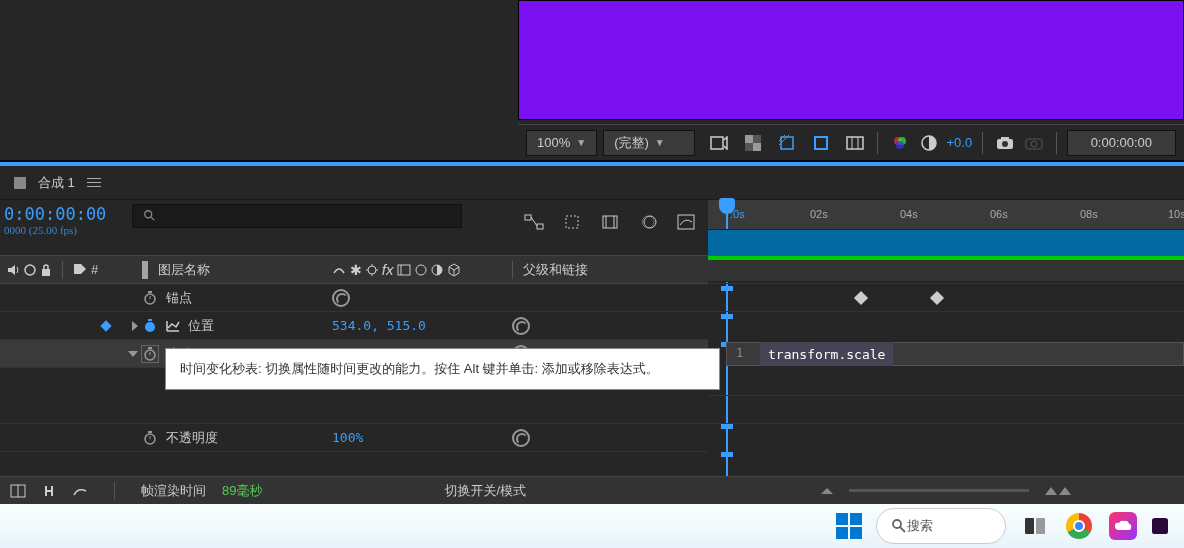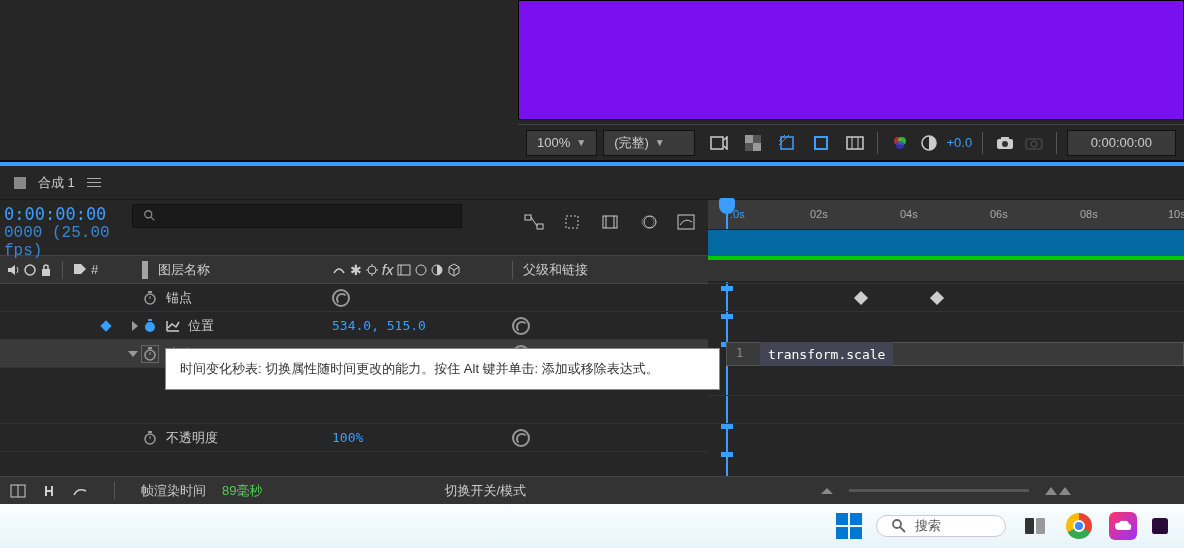--- a/index.html
+++ b/index.html
@@ -17,21 +17,21 @@
 .divider-h{height:6px;background:#3a9eff;position:relative}
 .divider-h::before{content:"";position:absolute;top:0;left:0;right:0;height:2px;background:#0a0a0a}
 .comp-header{height:34px;background:#262626;border-bottom:1px solid #1a1a1a;display:flex;align-items:center;gap:12px;padding-left:14px}
 .comp-header .sq{width:12px;height:12px;background:#888}
 .timeline-area{display:flex;height:280px}
 .left-panel{width:708px;background:#262626;display:flex;flex-direction:column;position:relative}
 .right-panel{width:476px;background:#0369a1}
 .top-controls{height:56px;display:flex;border-bottom:1px solid #444}
 .time-block{width:132px;padding:4px 0 0 4px}
 .timecode{color:#3a9eff;font-size:17px;font-family:monospace}
-.sub-time{color:#3a9eff;font-size:16px;opacity:.8;font-family:Liberation Mono, monospace}
+.sub-time{color:#3a9eff;font-size:11px;opacity:.8;font-family:Liberation Serif, serif}
 .search-block{flex:1;display:flex;align-items:flex-start;padding-top:4px;gap:16px}
 .search-input{background:#1a1a1a;border:1px solid #111;width:330px;height:24px;display:flex;align-items:center;padding:0 10px}
 .search-input svg{width:14px;height:14px}
 .tool-icons{margin-left:auto;display:flex;gap:14px;align-items:center;padding-right:10px;padding-top:6px}
 .col-header{height:28px;background:#333;display:flex;align-items:center;border-bottom:1px solid #444}
 .ch-left{display:flex;align-items:center;gap:4px;padding-left:6px;width:142px}
 .ch-name{width:190px;border-left:6px solid #a3a3a3;padding-left:10px}
 .ch-switches{display:flex;gap:4px;align-items:center;width:180px}
 .ch-parent{border-left:1px solid #555;padding-left:10px}
 .row{height:28px;display:flex;align-items:center;border-bottom:1px solid #333}
@@ -64,21 +64,21 @@
 .bottom-bar{position:absolute;bottom:44px;left:0;right:0;height:28px;background:#333;display:flex;align-items:center;border-top:1px solid #444}
 .bb-left{display:flex;gap:16px;padding-left:10px;align-items:center}
 .bb-switch{margin-left:auto;padding:0 20px}
 .scroll-ctrl{width:476px;margin-left:auto;display:flex;align-items:center;justify-content:center;gap:16px}
 .sc-line{width:180px;height:3px;background:#555;position:relative}
 .sc-hill{display:flex;gap:2px}
 .tri{width:0;height:0;border-left:6px solid transparent;border-right:6px solid transparent;border-bottom:8px solid #888}
 .taskbar{position:absolute;bottom:0;left:0;right:0;height:44px;background:linear-gradient(#fafeff,#e8f4fa);display:flex;align-items:center;justify-content:flex-end;gap:14px;padding:0 16px}
 .win-logo{width:26px;height:26px;display:grid;grid-template-columns:1fr 1fr;grid-template-rows:1fr 1fr;gap:2px}
 .win-logo div{background:#0078d4}
-.search-pill{background:#fff;border:1px solid #ccc;border-radius:18px;height:22px;width:130px;display:flex;align-items:center;gap:8px;padding:0 14px;color:#666}
+.search-pill{background:#fff;border:1px solid #ccc;border-radius:18px;height:36px;width:130px;display:flex;align-items:center;gap:0;padding:0 14px;color:#666}
 .tb-icon{width:30px;height:30px;border-radius:6px;display:flex;align-items:center;justify-content:center}
 .chrome-ball{width:26px;height:26px;border-radius:50%;background:conic-gradient(#ea4335 0 120deg,#34a853 120deg 240deg,#fbbc05 240deg 360deg);position:relative}
 .chrome-ball::after{content:"";position:absolute;inset:7px;background:#4285f4;border-radius:50%;border:2px solid #fff}
 .cc-tile{width:28px;height:28px;border-radius:6px;background:linear-gradient(135deg,#ff3366,#9933ff);display:flex;align-items:center;justify-content:center}
 .link-sym{display:inline-block;width:16px;height:8px;border:2px solid #999;border-radius:5px;position:relative}
 .hamburger{width:14px;display:flex;flex-direction:column;gap:3px}
 .hamburger div{height:1px;background:#aaa}
 .scale-row{background:#3a3a3a}
 svg{display:block}
 </style>

